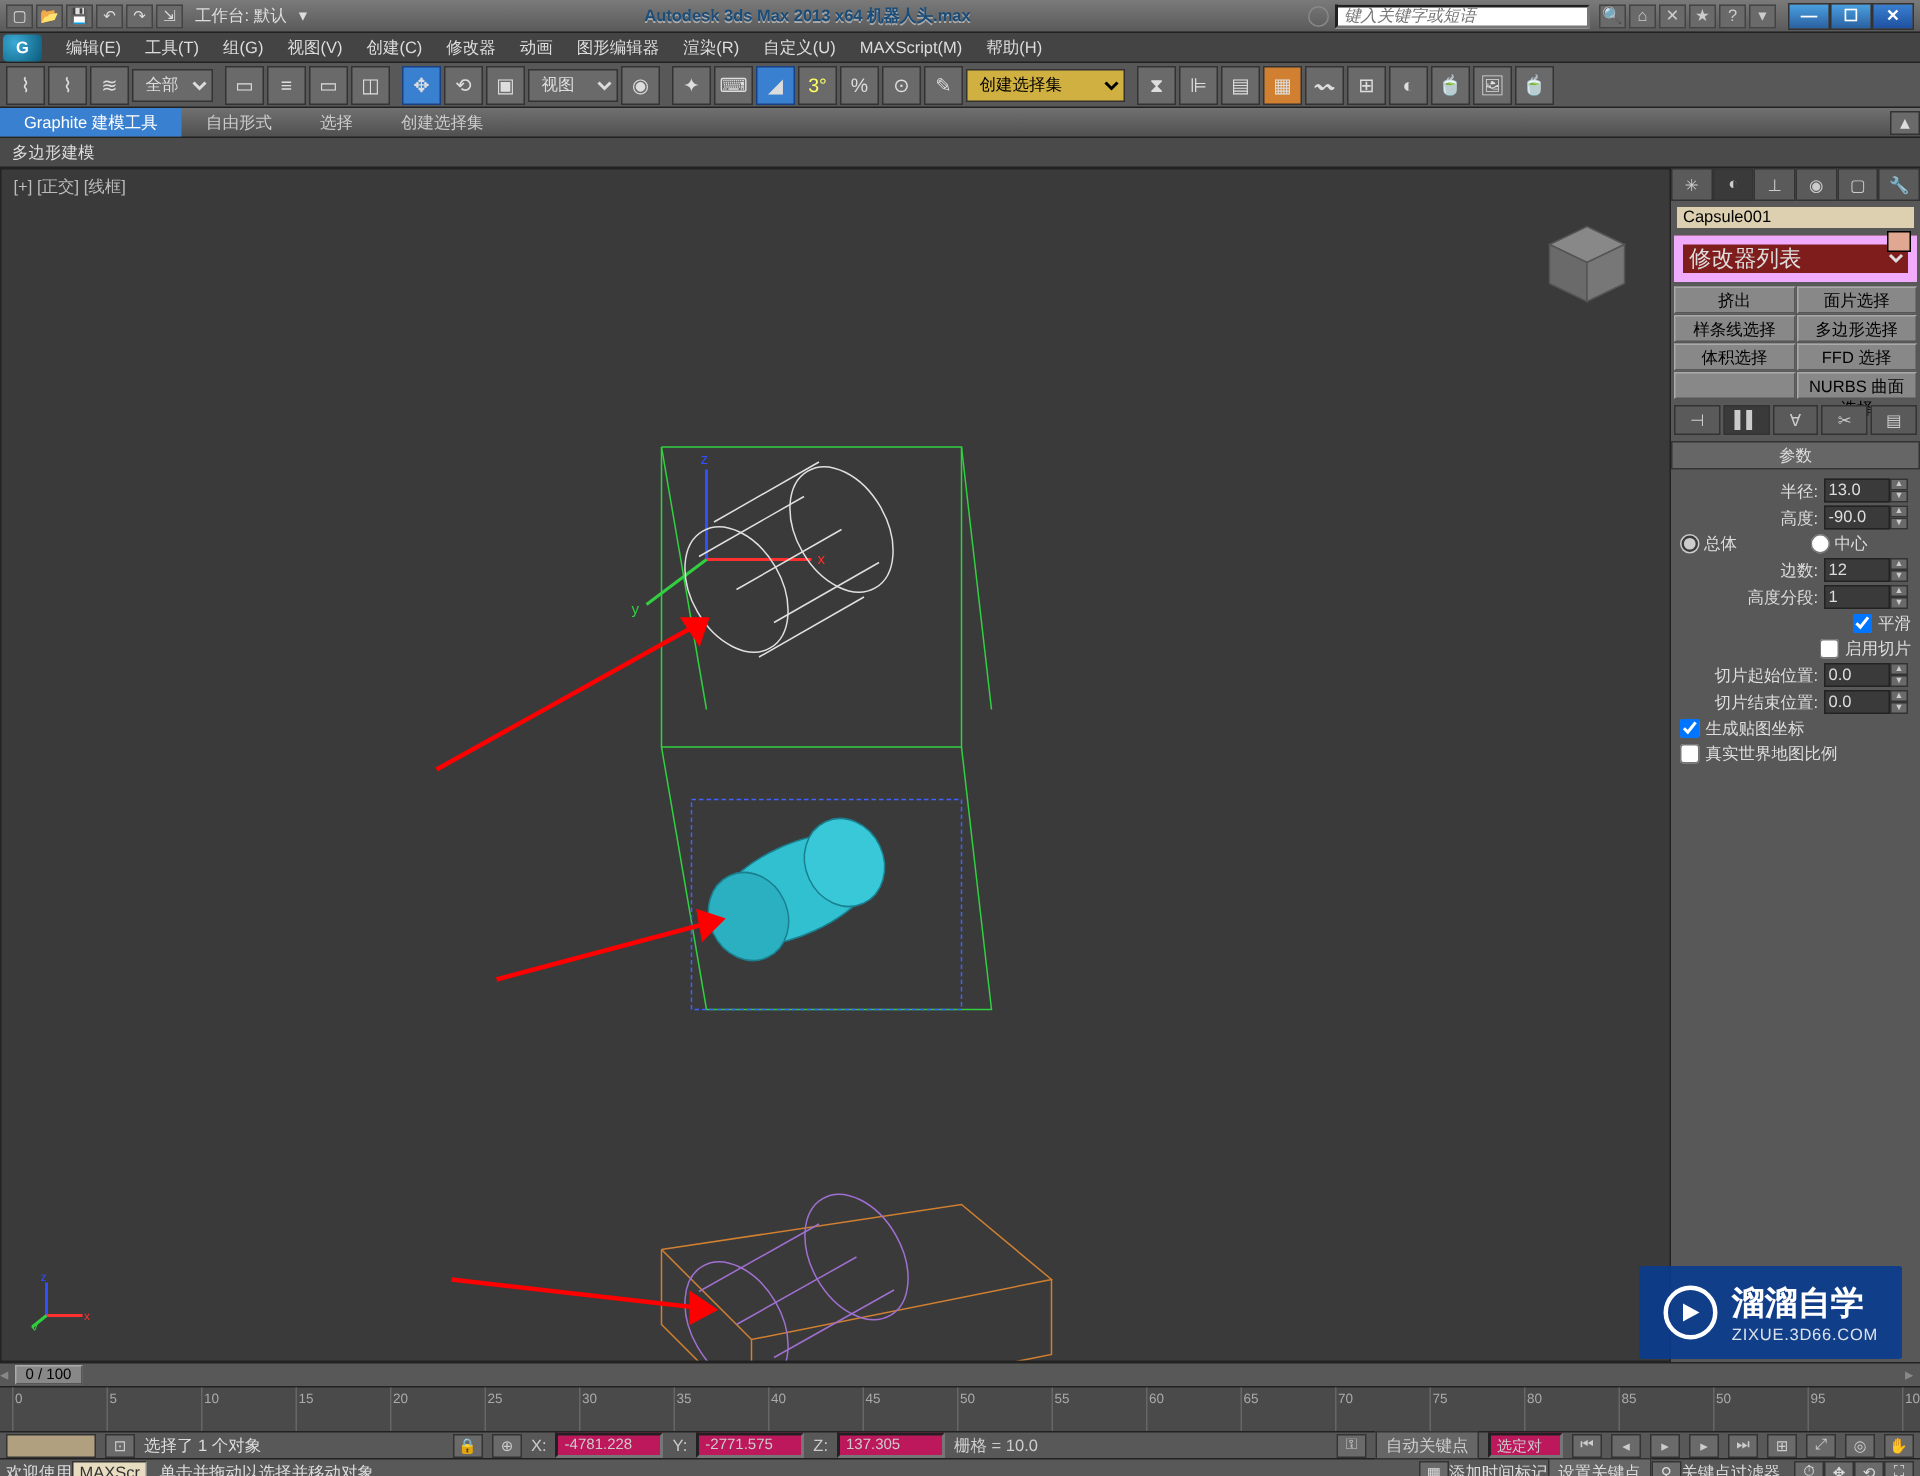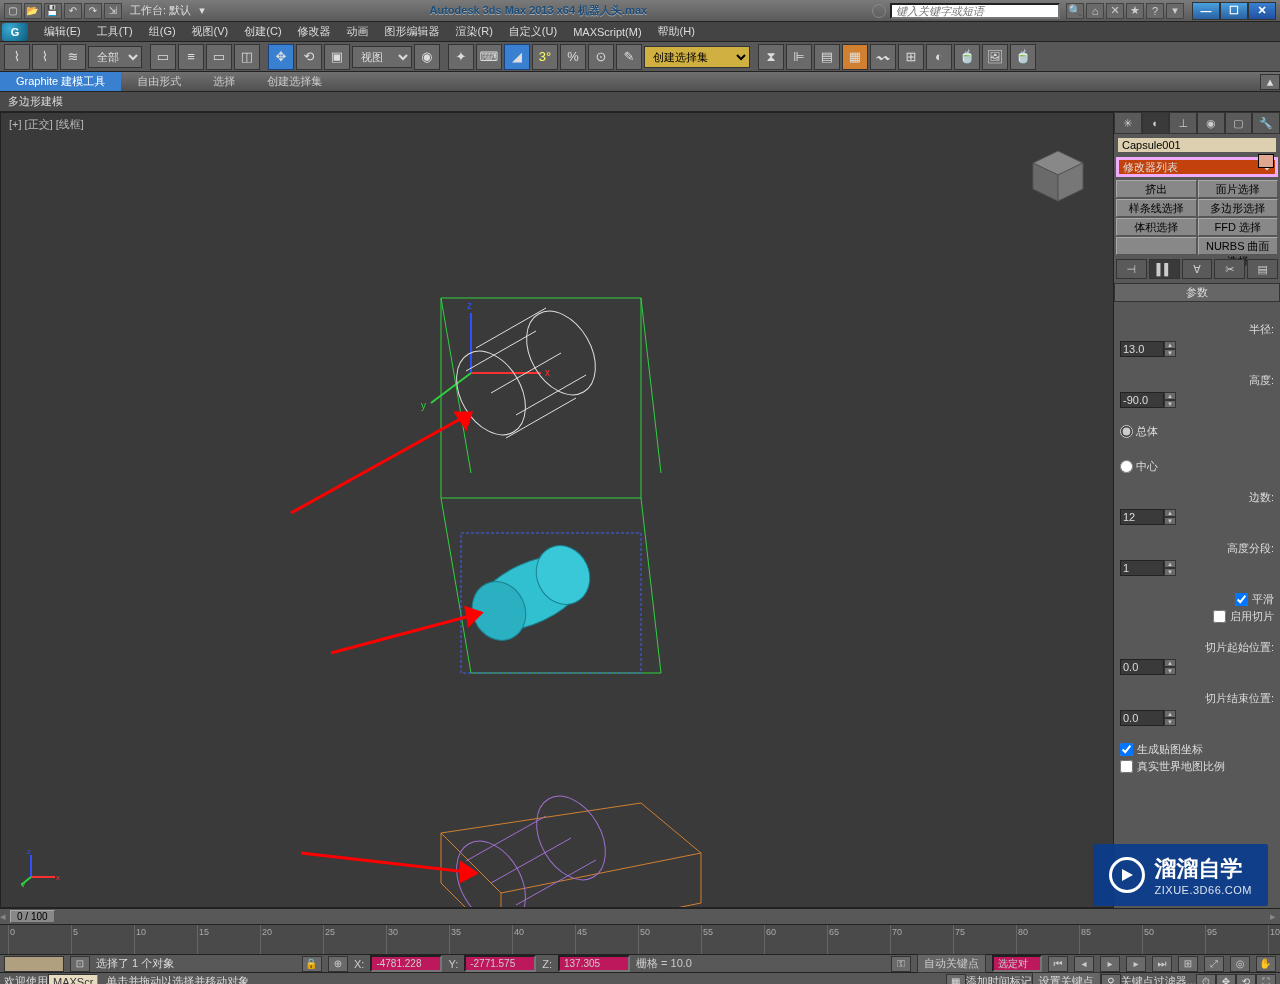--- a/index.html
+++ b/index.html
@@ -46,31 +46,31 @@
 .axisgizmo { position:absolute; bottom:20px; left:20px; }
 
 
 .cmdpanel { width:166px; background:#585858; display:flex; flex-direction:column; }
 .cptabs { display:flex; height:22px; background:#4a4a4a; }
 .cptabs span { flex:1; border:1px solid #333; display:flex; align-items:center; justify-content:center; background:#5a5a5a; }
 .cptabs span.active { background:#3a3a3a; }
 .cpname { background:#ddd0b0; color:#000; padding:1px 4px; margin:2px; font-size:11px; }
 .cpcolor { width:16px; height:14px; background:#e0a890; border:1px solid #000; position:absolute; right:4px; }
 .cpdrop { display:flex; margin:1px 2px; }
-.cpdrop select { flex:1; background:#c2410c; color:#ddd; border:3px solid #f0abfc; font-size:11px; }
+.cpdrop select { flex:1; background:#7f1d1d; color:#ddd; border:6px solid #f0abfc; font-size:15px; }
 .cpbtns { display:flex; flex-wrap:wrap; margin:2px; gap:1px; }
 .cpbtns button { background:#888; border:1px outset #aaa; color:#000; font-size:11px; padding:1px 4px; flex:1 0 45%; height:18px; }
 .stacklist { background:#4a4a4a; border:1px solid #222; margin:2px; height:116px; padding:2px; }
 .stacklist .stackitem { background:#3a80d0; color:#fff; padding:1px 4px; }
 .stacktools { display:flex; margin:2px; gap:2px; }
 .stacktools span { flex:1; height:20px; background:#5a5a5a; border:1px solid #333; display:flex; align-items:center; justify-content:center; color:#ccc; font-size:11px; }
 
 .rollhead { background:#666; color:#ddd; text-align:center; padding:1px; border:1px solid #333; margin:2px 0 0 0; font-size:11px; }
 .rollbody { padding:4px 6px; }
-.prow { display:flex; margin:16px 0; gap:4px;flex-direction:column; }
+.prow { display:flex; align-items:center; margin:2px 0; gap:4px; }
 .prow label { flex:1; text-align:right; color:#ddd; font-size:11px; }
 .spinner { display:flex; width:58px; }
 .spinner input { width:44px; background:#3a3a3a; color:#ddd; border:1px solid #222; font-size:11px; padding:1px 2px; }
 .spinbtns { display:flex; flex-direction:column; width:12px; }
 .spinbtns span { height:8px; background:#6a6a6a; border:1px solid #333; font-size:6px; line-height:6px; text-align:center; color:#ccc; }
 .radio { display:inline-flex; align-items:center; gap:3px; color:#ddd; font-size:11px; }
 .radio input { accent-color:#ccc; }
 .chk { display:flex; align-items:center; gap:4px; color:#ddd; font-size:11px; margin:2px 0; }
 
 

